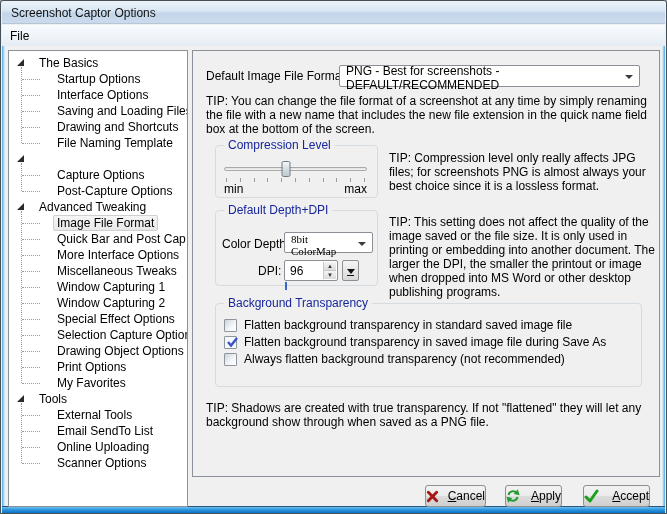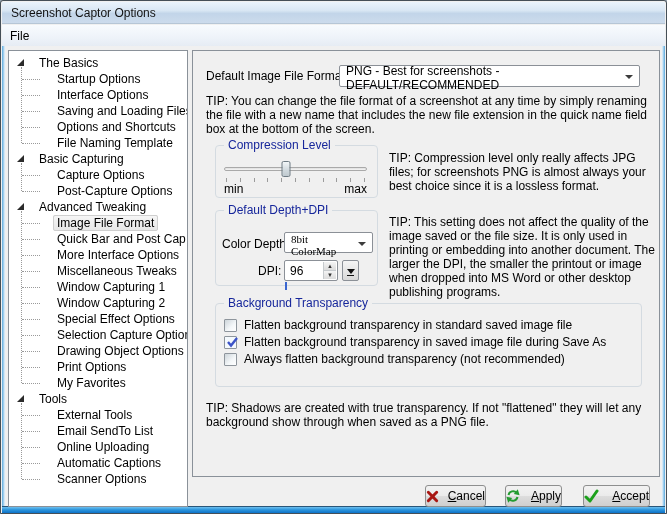--- a/index.html
+++ b/index.html
@@ -114,24 +114,24 @@
   <div class="edge-right"></div>
   <div class="bottom-strip"></div>
 
   <div class="tree-panel" id="tree-body">
       <div class="trow root"><span class="tri"></span><span class="tlabel">The Basics</span></div>
       <div class="children">
         <div class="vline"></div>
         <div class="trow child"><span class="tlabel">Startup Options</span></div>
         <div class="trow child"><span class="tlabel">Interface Options</span></div>
         <div class="trow child"><span class="tlabel">Saving and Loading Files</span></div>
-        <div class="trow child"><span class="tlabel">Options and Shortcuts</span></div>
+        <div class="trow child"><span class="tlabel">Drawing and Shortcuts</span></div>
         <div class="trow child"><span class="tlabel">File Naming Template</span></div>
       </div>
-      <div class="trow root"><span class="tri"></span><span class="tlabel">Basic Capturing</span></div>
+      <div class="trow root"><span class="tri"></span></div>
       <div class="children">
         <div class="vline"></div>
         <div class="trow child"><span class="tlabel">Capture Options</span></div>
         <div class="trow child"><span class="tlabel">Post-Capture Options</span></div>
       </div>
       <div class="trow root"><span class="tri"></span><span class="tlabel">Advanced Tweaking</span></div>
       <div class="children">
         <div class="vline"></div>
         <div class="trow child selected"><span class="tlabel">Image File Format</span></div>
         <div class="trow child"><span class="tlabel">Quick Bar and Post Cap</span></div>
@@ -144,21 +144,20 @@
         <div class="trow child"><span class="tlabel">Drawing Object Options</span></div>
         <div class="trow child"><span class="tlabel">Print Options</span></div>
         <div class="trow child"><span class="tlabel">My Favorites</span></div>
       </div>
       <div class="trow root"><span class="tri"></span><span class="tlabel">Tools</span></div>
       <div class="children">
         <div class="vline"></div>
         <div class="trow child"><span class="tlabel">External Tools</span></div>
         <div class="trow child"><span class="tlabel">Email SendTo List</span></div>
         <div class="trow child"><span class="tlabel">Online Uploading</span></div>
-        <div class="trow child"><span class="tlabel">Automatic Captions</span></div>
         <div class="trow child"><span class="tlabel">Scanner Options</span></div>
       </div>
     </div>
 
   <div class="content-panel">
 
     <span class="lbl" style="left:13px; top:18px;">Default Image File Format:</span>
     <div class="combo" style="left:146px; top:14px; width:301px;">
       <span>PNG - Best for screenshots - DEFAULT/RECOMMENDED</span>
       <span class="arrow"></span>

